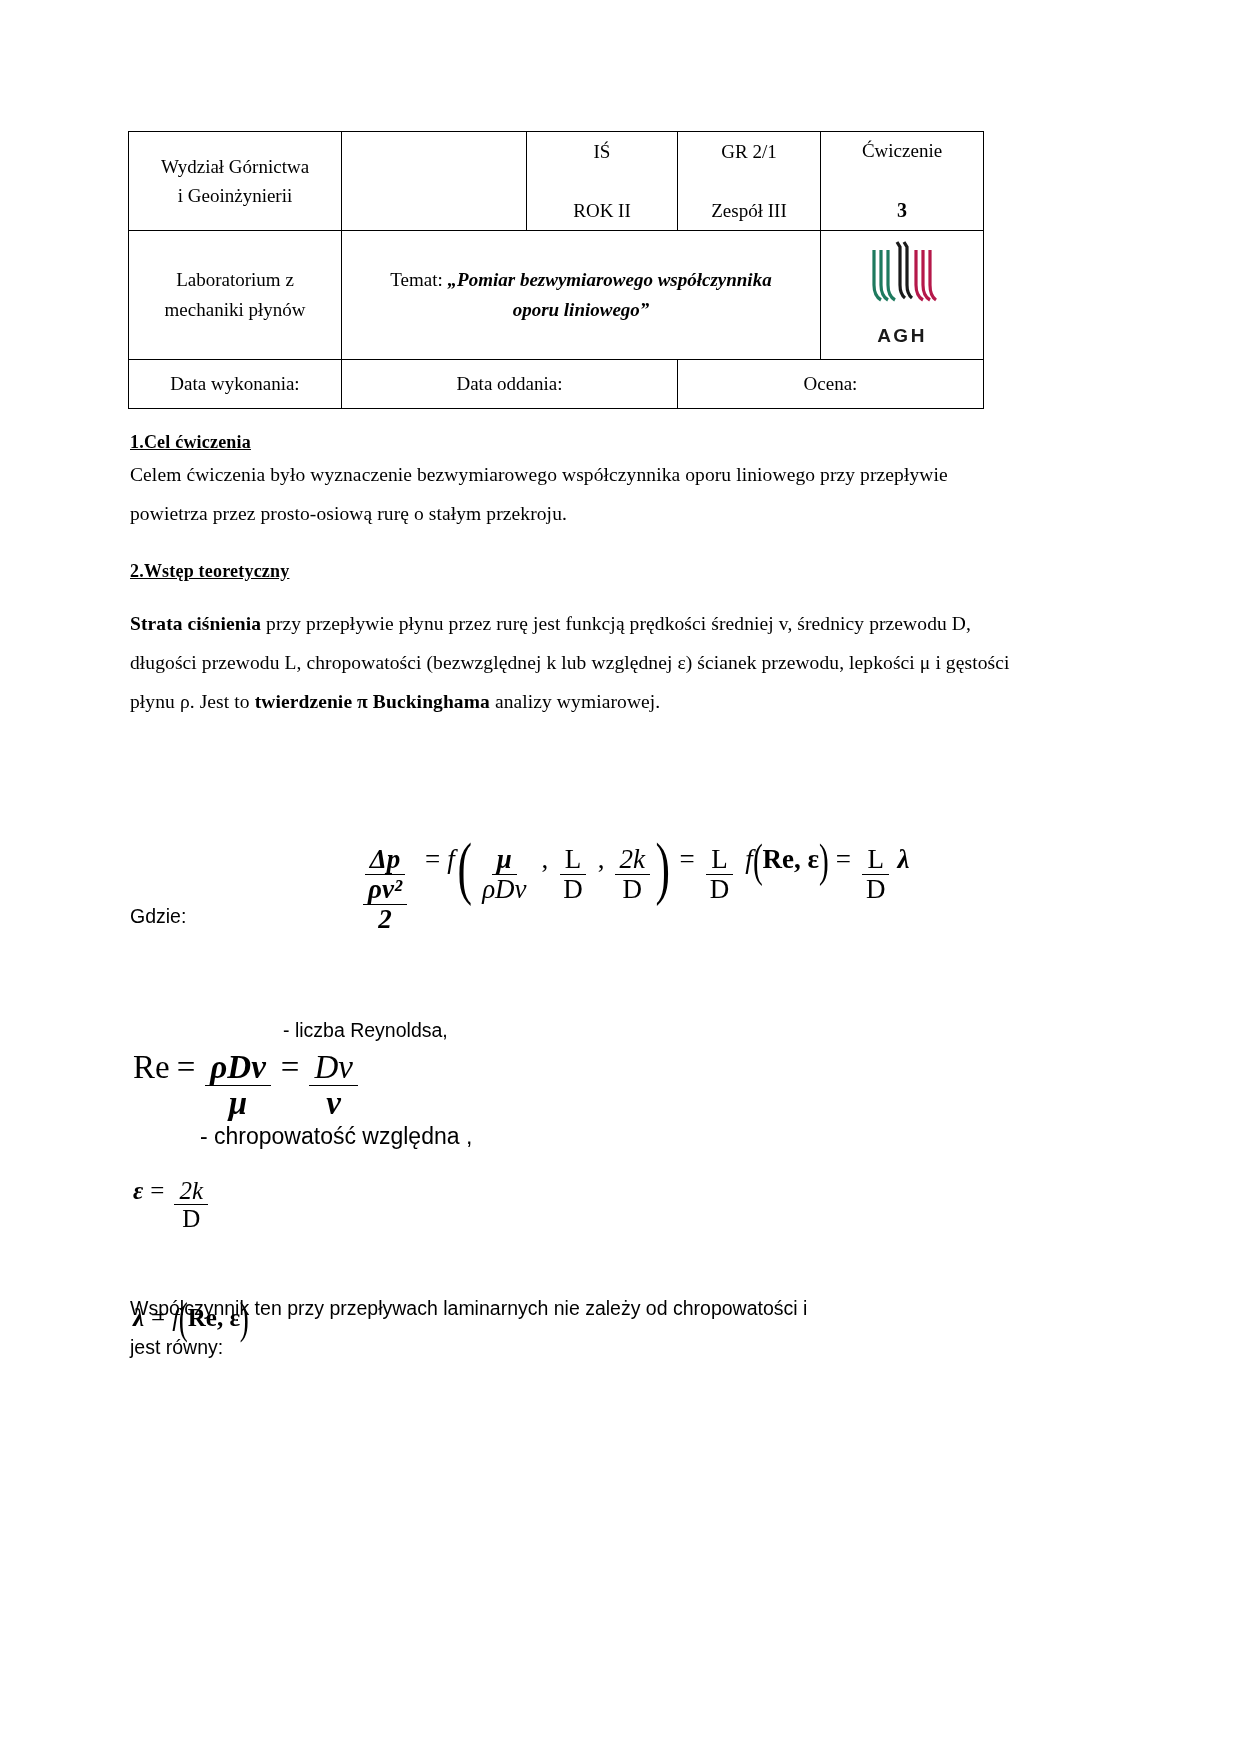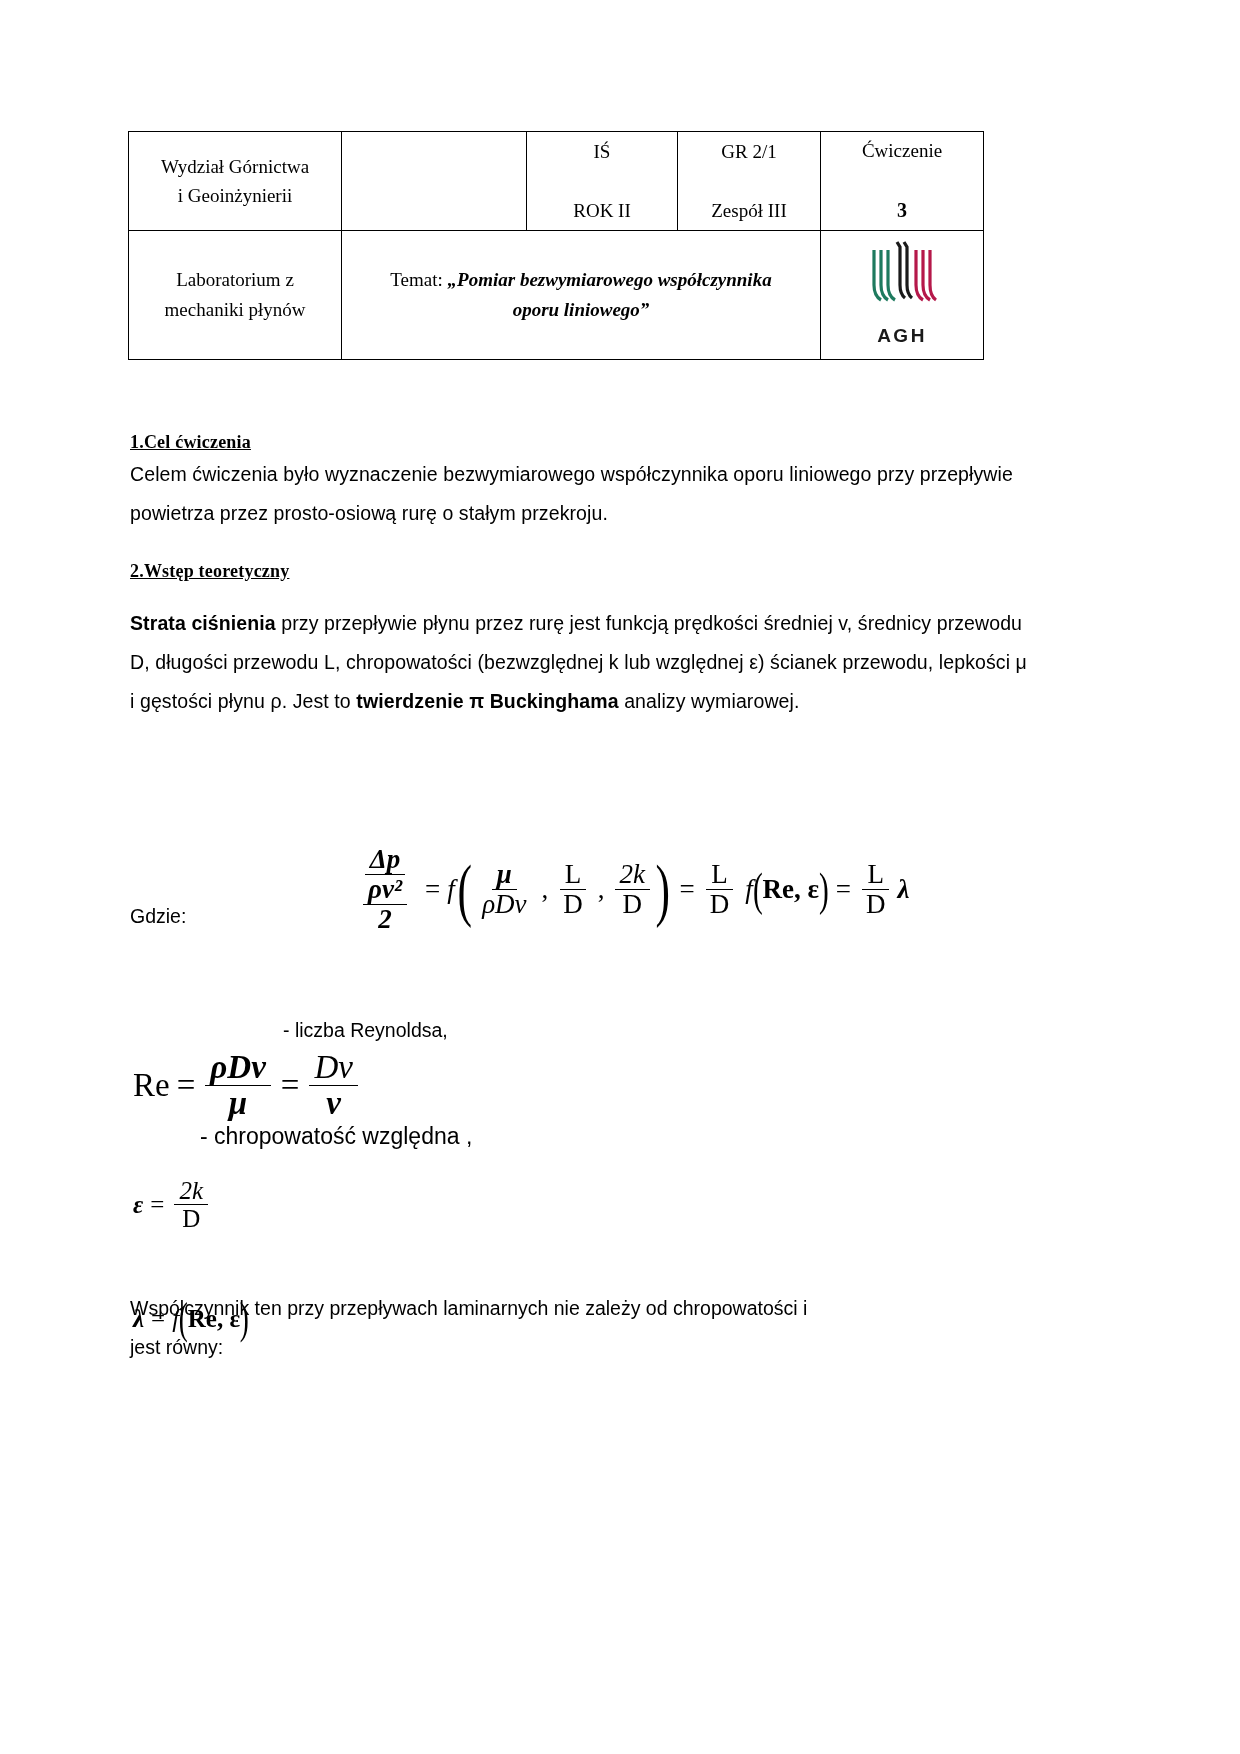--- a/index.html
+++ b/index.html
@@ -98,36 +98,36 @@
   }
   .sec-head {
     font-family: "Liberation Serif", serif;
     font-weight: bold;
     font-size: 18px;
     text-decoration: underline;
     margin: 0 0 2px 0;
     letter-spacing: 0.2px;
   }
   .para {
-    font-family: Liberation Sans, sans-serif;
+    font-family: Liberation Serif, serif;
     font-size: 19.5px;
     line-height: 2.0;
     margin: 0;
     letter-spacing: 0.1px;
   }
   .sp-1 { height: 28px; }
   .sp-2 { height: 20px; }
   .b { font-weight: bold; }
 
   
   .math {
     font-family: "Liberation Serif", serif;
     font-style: italic;
     display: inline-flex;
-    align-items: center;
+    align-items: flex-start;
     line-height: 1;
     white-space: nowrap;
   }
   .frac {
     display: inline-flex;
     flex-direction: column;
     align-items: center;
     justify-content: center;
     vertical-align: middle;
     margin: 0 3px;
@@ -280,20 +280,25 @@
                 <path d="M59 10 L59 45 Q59 56 66 60"></path>
                 <path d="M66 10 L66 45 Q66 56 72 60"></path>
               </g>
             </svg>
           </div>
           <div class="agh-word">AGH</div>
         </div>
       </td>
     </tr>
 
+    <tr>
+      <td class="cell-date-label">Data wykonania:</td>
+      <td class="cell-date-label" colspan="2">Data oddania:</td>
+      <td class="cell-date-label" colspan="2">Ocena:</td>
+    </tr>
 
   </tbody>
     </table>
 
   <div class="body">
 
     <div class="sec-head">1.Cel ćwiczenia</div>
     <p class="para">
       <span>Celem ćwiczenia było wyznaczenie bezwymiarowego współczynnika oporu</span>
       <span>liniowego przy przepływie powietrza przez prosto-osiową rurę o stałym przekroju.</span>

